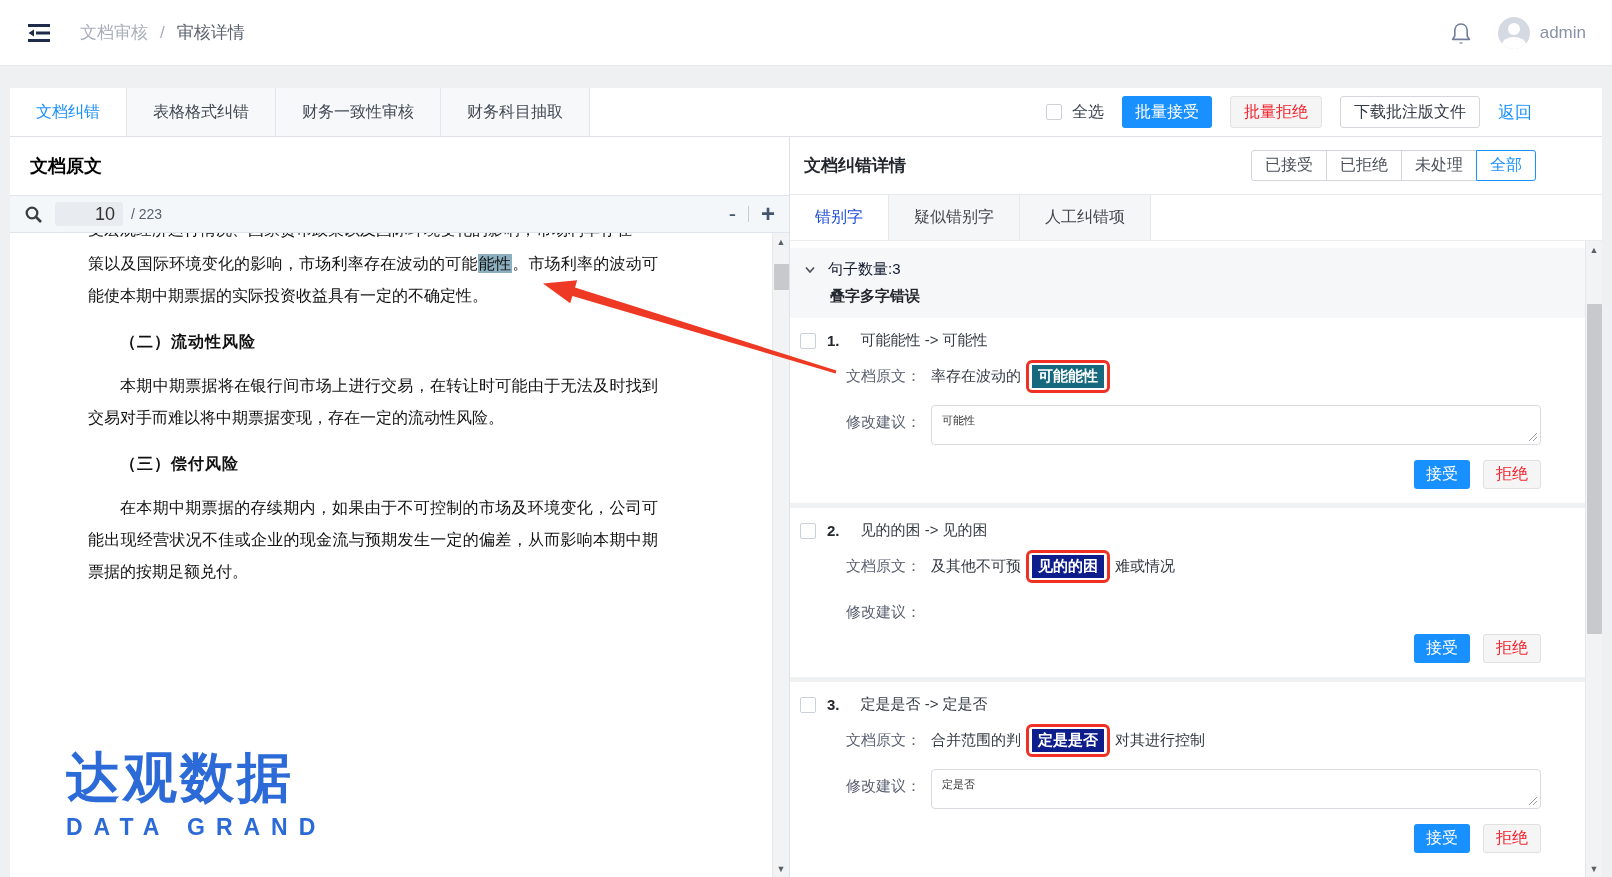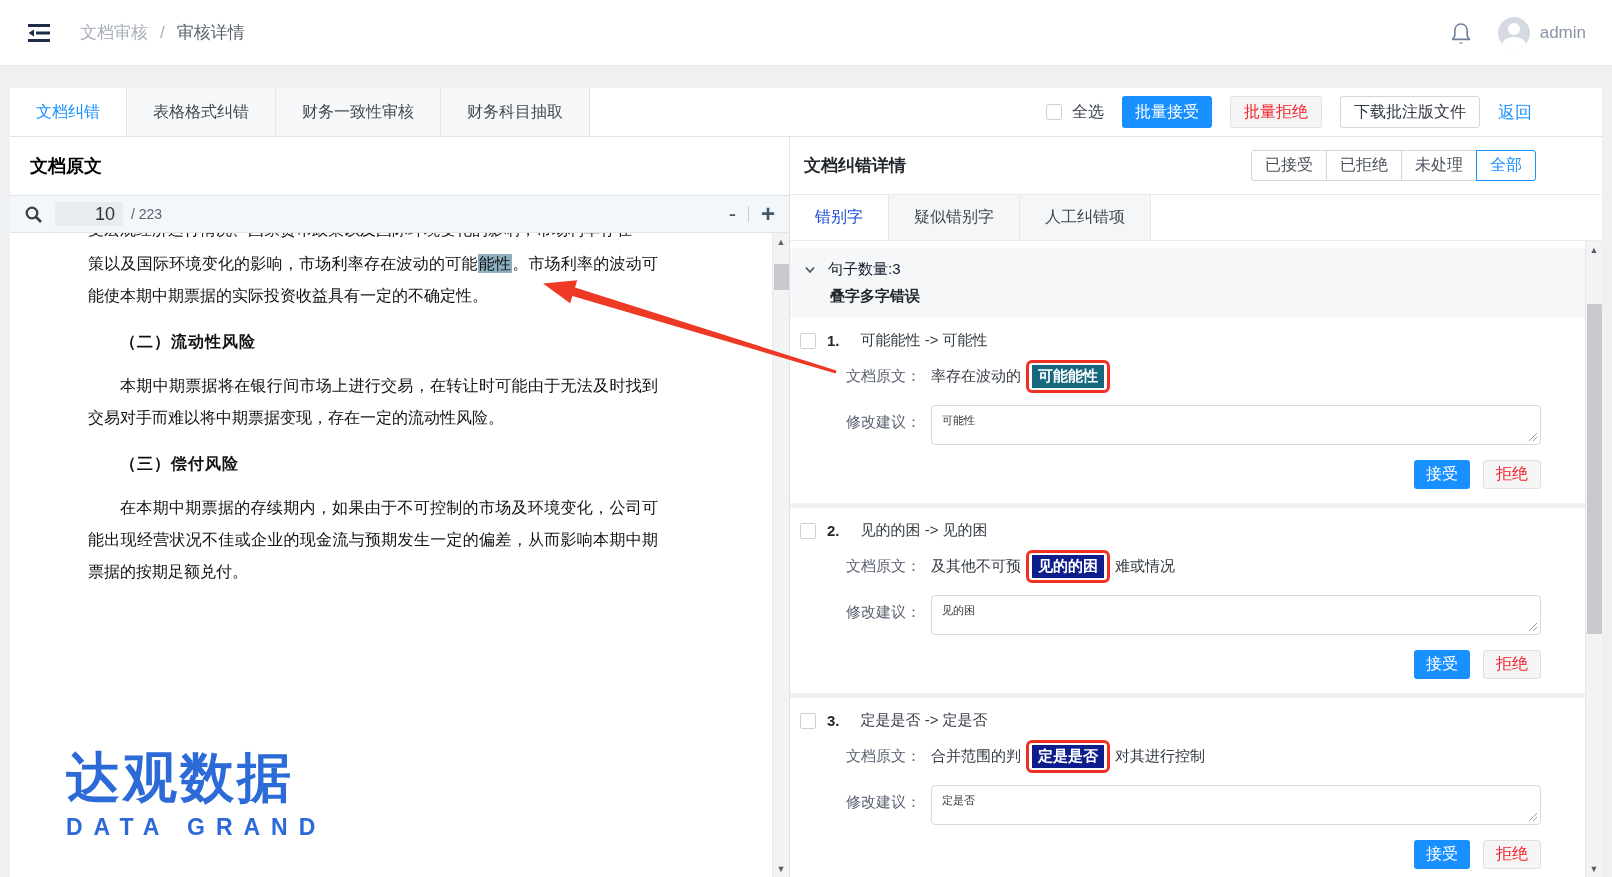--- a/index.html
+++ b/index.html
@@ -290,26 +290,20 @@
             <div class="src-row">
               <span class="fld-label">文档原文：</span>
               <span class="src-text">及其他不可预</span>
               <span class="chip-wrap">
                   <span class="chip" style="background-color: rgb(13, 29, 139);">见的的困</span>
                 </span>
               <span class="src-text">难或情况</span>
             </div>
             <div class="sugg-row">
               <span class="fld-label">修改建议：</span>
-              <span class="sugg-box">
-                <textarea class="sugg-input" style="">见的困</textarea>
-                <svg class="resize-glyph" width="10" height="10" viewBox="0 0 10 10">
-                  <path d="M9 1 L1 9 M9 5 L5 9" stroke="#9aa0a6" stroke-width="1" fill="none"></path>
-                </svg>
-              </span>
             </div>
             <div class="item-btns">
               <span class="btn-sm btn-accept">接受</span>
               <span class="btn-sm btn-reject">拒绝</span>
             </div>
           </div>
           <div class="item-sep"></div>
 
           <div class="err-item">
             <div class="item-title">

